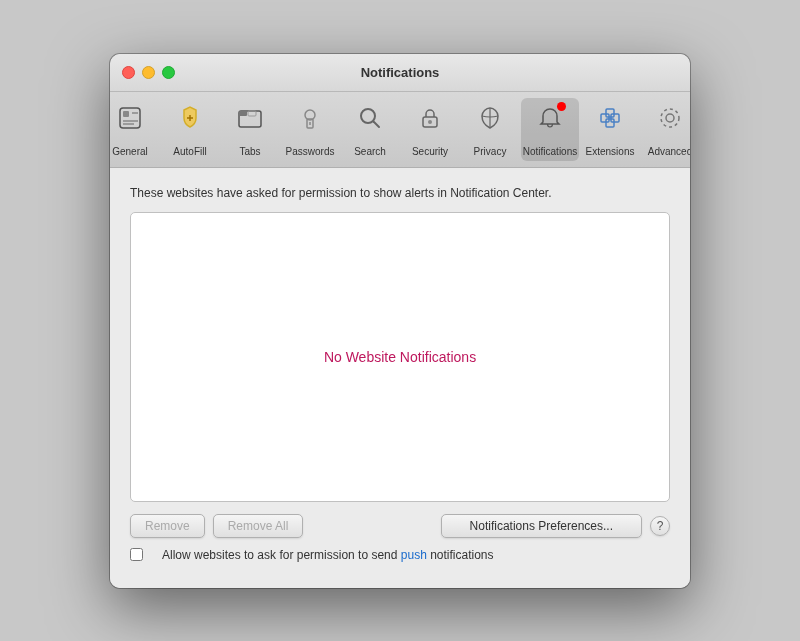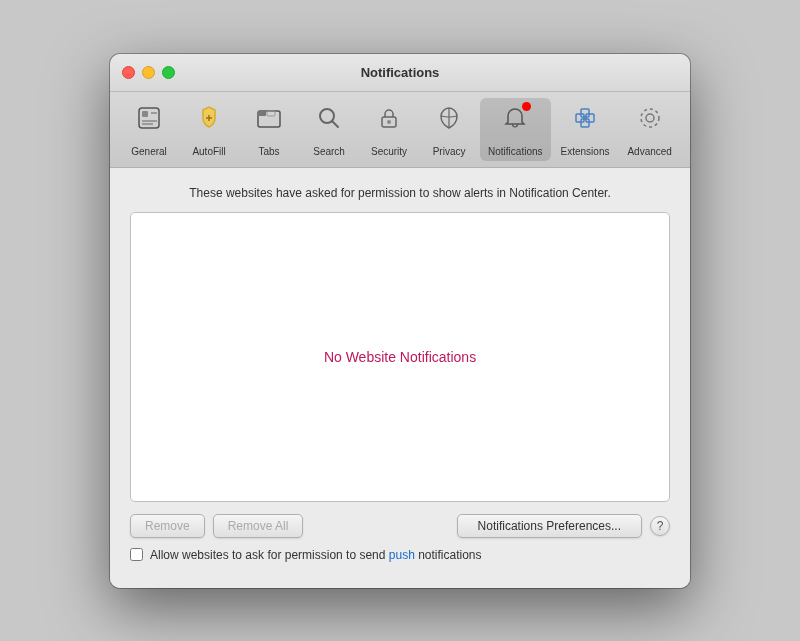--- a/index.html
+++ b/index.html
@@ -86,21 +86,20 @@
       margin-top: 12px;
     }
     .content {
       background: #ebebeb;
       padding: 18px 20px 18px 20px;
     }
     .description {
       font-size: 12px;
       color: #333;
       margin-bottom: 12px;
-      text-align: center;
     }
     .website-list {
       background: white;
       border: 1px solid #c0c0c0;
       border-radius: 5px;
       height: 290px;
       display: flex;
       align-items: center;
       justify-content: center;
     }
@@ -123,21 +122,21 @@
       color: #333;
       cursor: pointer;
       box-shadow: 0 1px 2px rgba(0,0,0,0.1);
     }
     .btn:disabled { color: #aaa; cursor: default; }
     .spacer { flex: 1; }
     .btn-blue {
       background: linear-gradient(to bottom, #f5f5f5, #e0e0e0);
       border: 1px solid #b0b0b0;
       border-radius: 5px;
-      padding: 4px 20px;
+      padding: 4px 28px;
       font-size: 12px;
       color: #333;
       cursor: pointer;
       box-shadow: 0 1px 2px rgba(0,0,0,0.1);
     }
     .help-btn {
       width: 20px;
       height: 20px;
       border-radius: 50%;
       border: 1px solid #b0b0b0;
@@ -146,21 +145,21 @@
       color: #555;
       cursor: pointer;
       display: flex;
       align-items: center;
       justify-content: center;
       box-shadow: 0 1px 2px rgba(0,0,0,0.1);
     }
     .checkbox-row {
       display: flex;
       align-items: center;
-      gap: 7px;
+      gap: 19px;
       margin-top: 10px;
       padding-bottom: 8px;
     }
     .checkbox-row input[type=checkbox] {
       width: 13px;
       height: 13px;
     }
     .checkbox-label {
       font-size: 12px;
       color: #333;
@@ -227,20 +226,30 @@
       <div class="toolbar-icon">
         <svg class="icon-svg" viewBox="0 0 28 28" fill="none">
           <rect x="3" y="7" width="22" height="16" rx="2" stroke="#555" stroke-width="1.5" fill="none"></rect>
           <rect x="3" y="7" width="8" height="5" rx="1" fill="#777"></rect>
           <rect x="12" y="7" width="8" height="5" rx="1" stroke="#999" stroke-width="1" fill="none"></rect>
         </svg>
       </div>
       <span class="toolbar-label">Tabs</span>
     </div>
 
+    <div class="toolbar-item">
+      <div class="toolbar-icon">
+        <svg class="icon-svg" viewBox="0 0 28 28" fill="none">
+          <circle cx="14" cy="11" r="5" stroke="#888" stroke-width="1.5" fill="none"></circle>
+          <rect x="11" y="15" width="6" height="9" rx="1" stroke="#888" stroke-width="1.5" fill="none"></rect>
+          <line x1="14" y1="18" x2="14" y2="21" stroke="#888" stroke-width="1.5"></line>
+        </svg>
+      </div>
+      <span class="toolbar-label">Passwords</span>
+    </div>
 
     <div class="toolbar-item">
       <div class="toolbar-icon">
         <svg class="icon-svg" viewBox="0 0 28 28" fill="none">
           <circle cx="12" cy="12" r="7" stroke="#666" stroke-width="2" fill="none"></circle>
           <line x1="17.5" y1="17.5" x2="23" y2="23" stroke="#666" stroke-width="2" stroke-linecap="round"></line>
         </svg>
       </div>
       <span class="toolbar-label">Search</span>
     </div>

